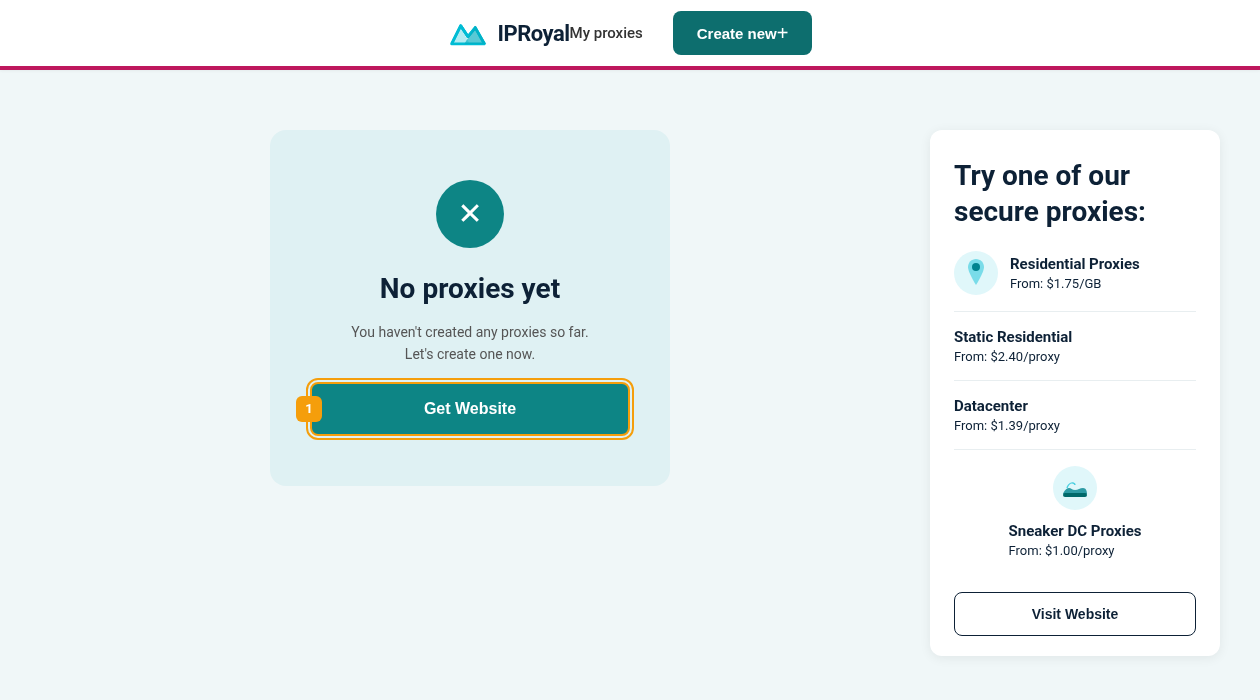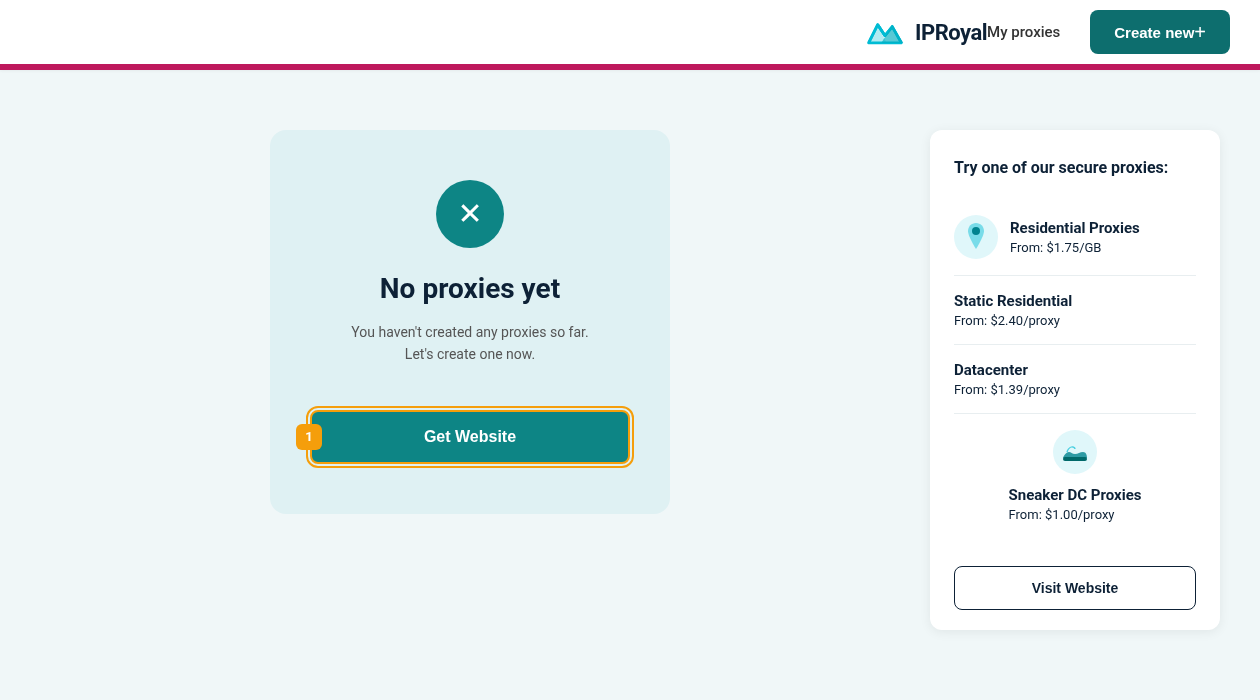--- a/index.html
+++ b/index.html
@@ -10,23 +10,23 @@
       height: 700px;
       overflow: hidden;
     }
 
     
     .header {
       background: #ffffff;
       height: 70px;
       display: flex;
       align-items: center;
-      justify-content: flex-end;
+      justify-content: center;
       padding: 0 30px;
-      border-bottom: 6px solid #be185d;
+      border-bottom: 4px solid #be185d;
       box-shadow: 0 1px 3px rgba(0,0,0,0.05);
     }
     .logo {
       display: flex;
       align-items: center;
       gap: 10px;
     }
     .logo-icon {
       width: 40px;
       height: 30px;
@@ -112,21 +112,21 @@
     .no-proxies-title {
       font-size: 28px;
       font-weight: 700;
       color: #0d2136;
       margin-bottom: 16px;
     }
     .no-proxies-subtitle {
       font-size: 14px;
       color: #555;
       line-height: 1.6;
-      margin-bottom: 44px;
+      margin-bottom: 16px;
     }
     .get-started-wrapper {
       position: relative;
       width: 100%;
     }
     .step-badge {
       position: absolute;
       left: -14px;
       top: 50%;
       transform: translateY(-50%);
@@ -162,25 +162,25 @@
       width: 290px;
       flex-shrink: 0;
     }
     .proxies-panel {
       background: #ffffff;
       border-radius: 12px;
       padding: 28px 24px 20px 24px;
       box-shadow: 0 2px 12px rgba(0,0,0,0.07);
     }
     .proxies-panel-title {
-      font-size: 16px;
+      font-size: 28px;
       font-weight: 700;
       color: #0d2136;
       line-height: 1.3;
-      margin-bottom: 36px;
+      margin-bottom: 20px;
     }
     .proxy-list {
       list-style: none;
     }
     .proxy-item {
       display: flex;
       align-items: center;
       gap: 12px;
       padding: 16px 0;
       border-bottom: 1px solid #e8eef0;
@@ -216,21 +216,21 @@
     .visit-website-btn {
       width: 100%;
       background: #ffffff;
       color: #0d2136;
       border: 1.5px solid #0d2136;
       border-radius: 8px;
       padding: 13px 0;
       font-size: 14px;
       font-weight: 600;
       cursor: pointer;
-      margin-top: 28px;
+      margin-top: 18px;
       text-align: center;
     }
 
     
     .residential-icon {
       position: relative;
     }
     .sneaker-icon {
       position: relative;
     }

